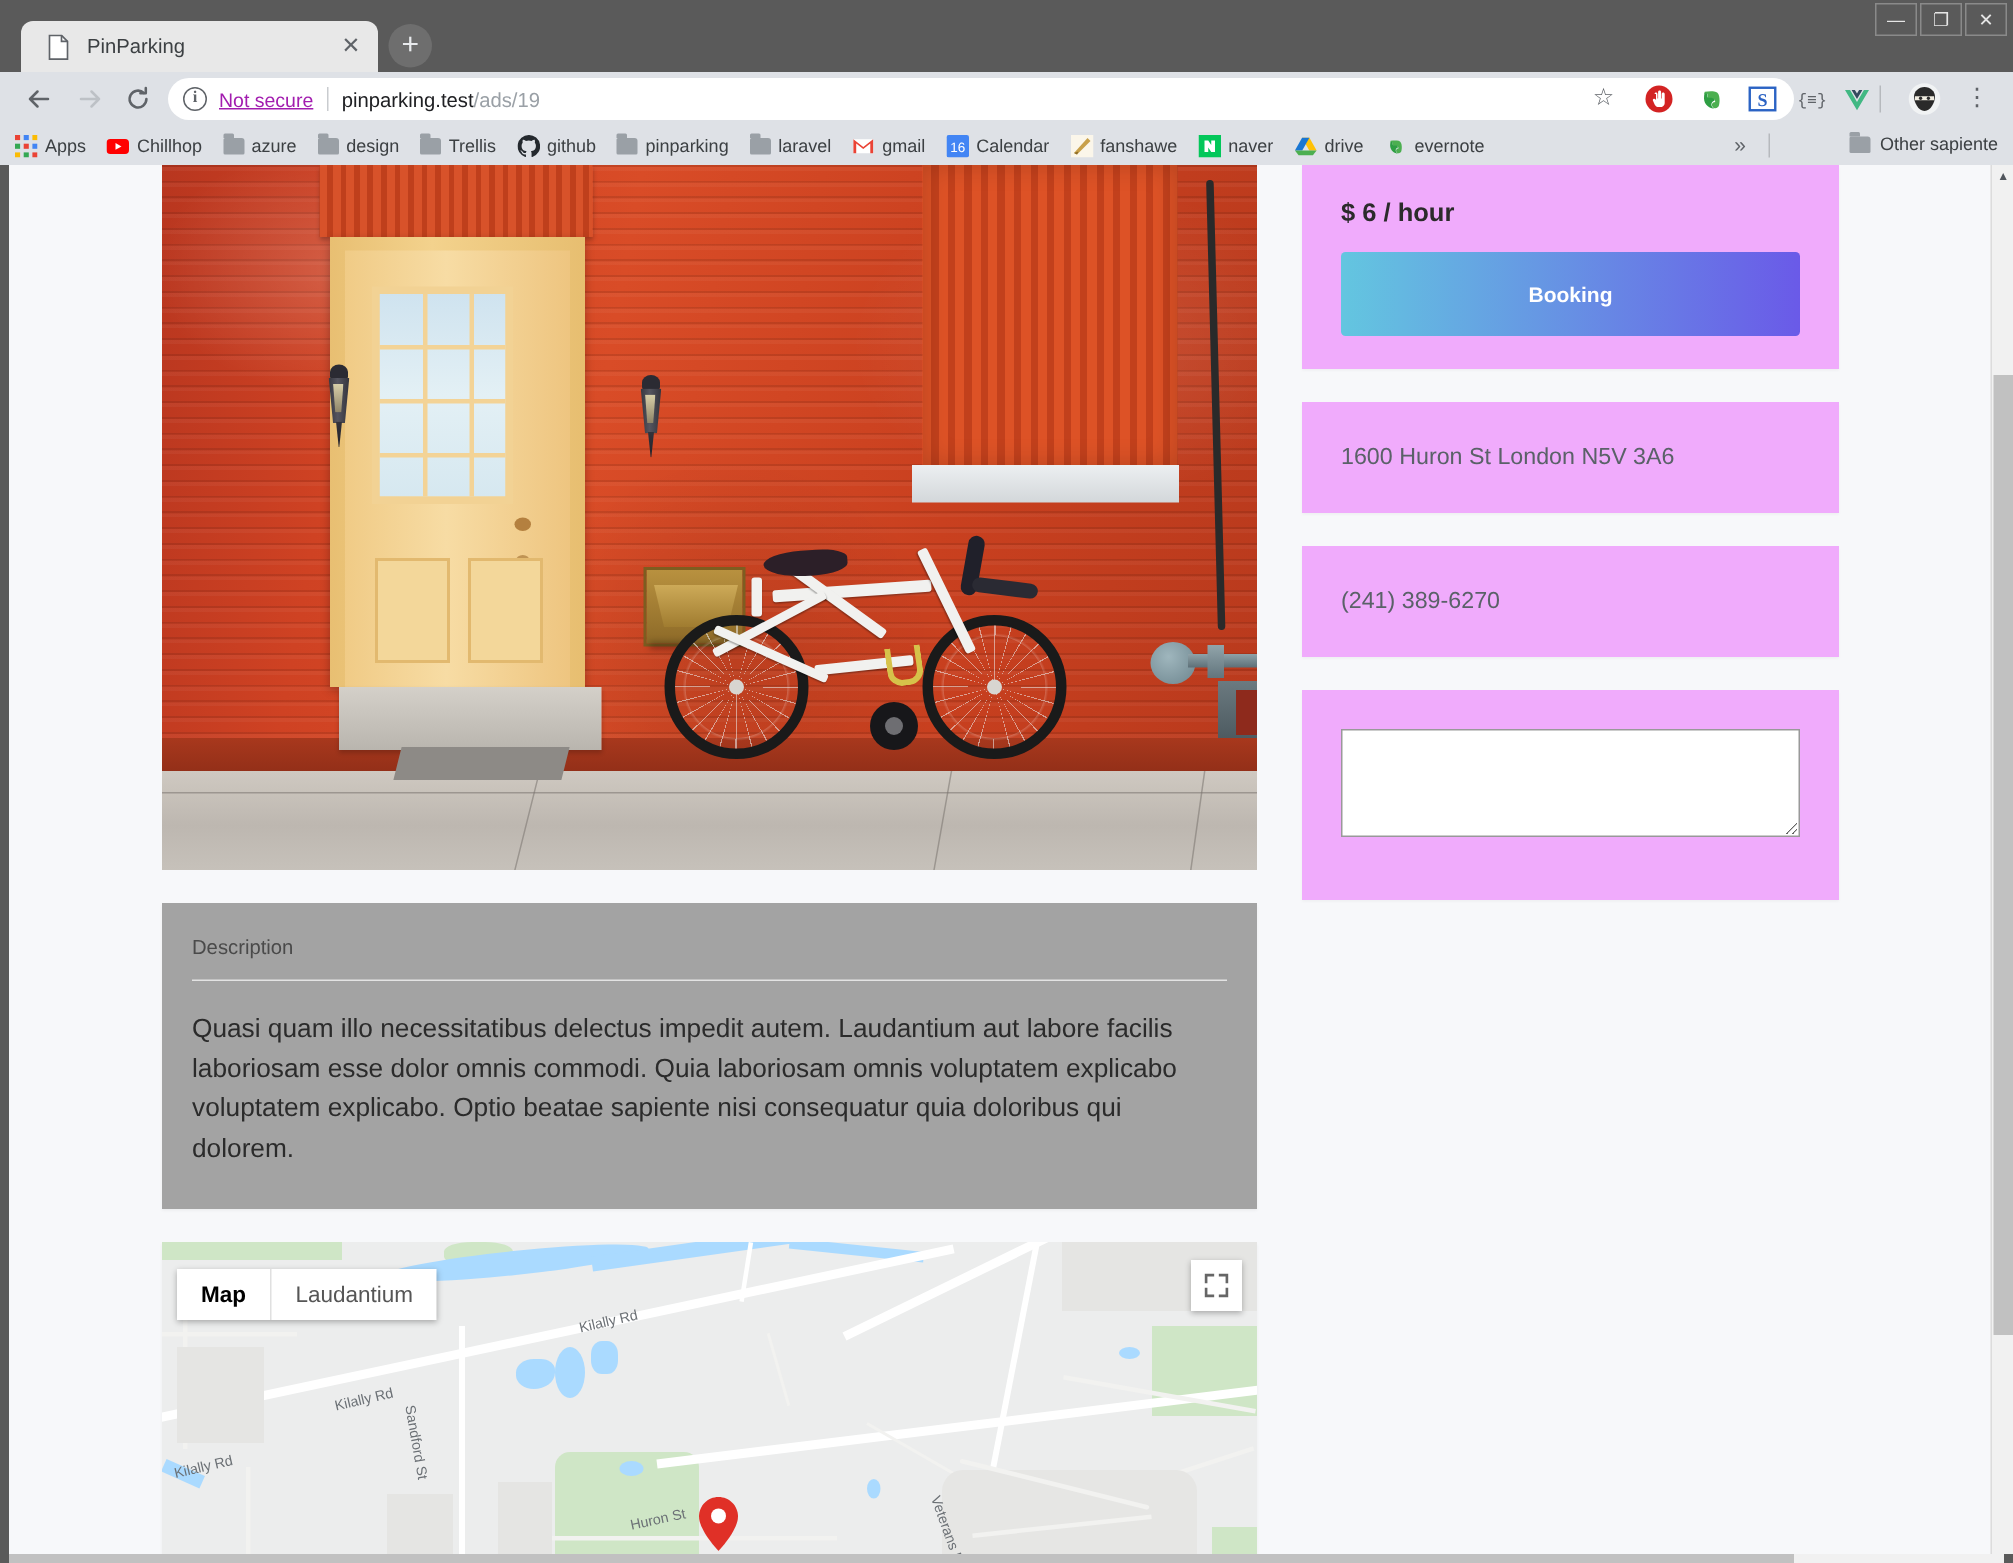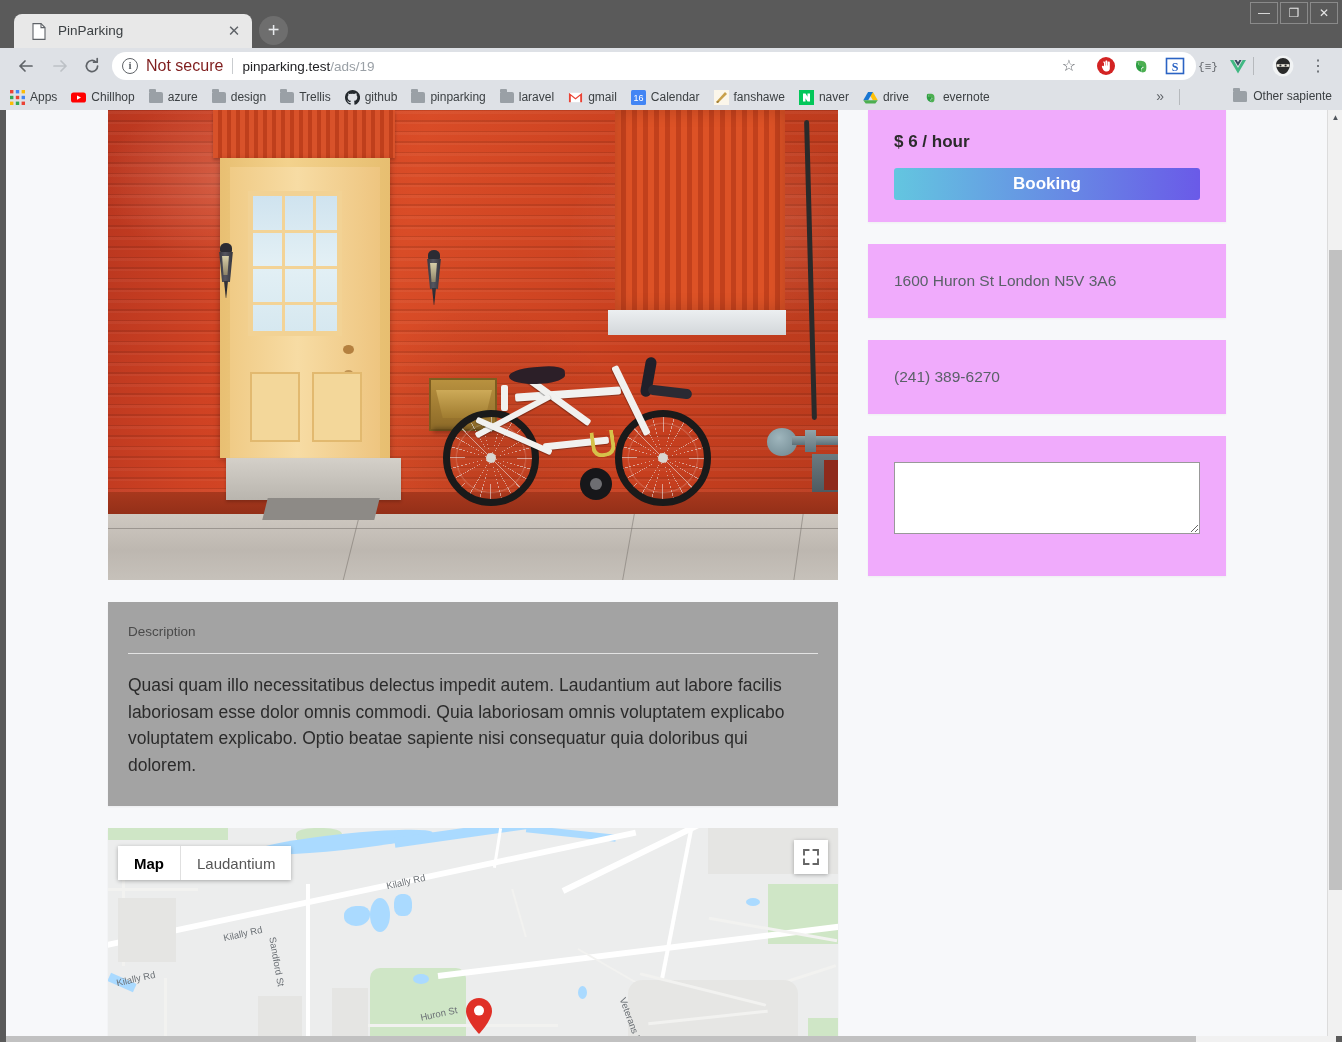--- a/index.html
+++ b/index.html
@@ -72,21 +72,21 @@
     position: absolute; left: 112px; top: 4px; width: 1084px; height: 28px;
     background: #fff; border-radius: 14px;
     display: flex; align-items: center; padding: 0 10px;
   }
   #info-icon {
     width: 16px; height: 16px; flex: 0 0 16px; margin-right: 8px;
     border: 1.4px solid #5f6368; border-radius: 50%;
     color: #5f6368; font-size: 11px; line-height: 13px;
     text-align: center; font-family: "Liberation Serif", serif; font-weight: bold;
   }
-  #notsecure { font-size: 16px; color: #7f1d1d; margin-right: 9px; white-space: nowrap; }
+  #notsecure { font-size: 13px; color: #a21caf; margin-right: 9px; white-space: nowrap; text-decoration: underline; }
   #omni-sep { width: 1px; height: 16px; background: #c9cccf; margin-right: 9px; }
   #url { font-size: 13.5px; color: #9aa0a6; white-space: nowrap; }
   #url b { color: #202124; font-weight: normal; }
 
   #star {
     position: absolute; left: 1057px; top: 6px; width: 24px; height: 24px;
     text-align: center; font-size: 16px; line-height: 24px; color: #5f6368;
     cursor: pointer;
   }
   .ext {
@@ -374,22 +374,22 @@
   }
 
   
   #right-col { position: absolute; left: 862px; top: 0px; width: 358px; }
   .side-card {
     background: #f0abfc; width: 358px; padding: 22px 26px;
     box-shadow: 0 1px 2px rgba(0,0,0,.04); margin-bottom: 22px;
   }
   #price { font-size: 17px; font-weight: bold; color: #2b2b2b; margin-bottom: 16px; }
   .grad-btn {
-    display: block; width: 100%; height: 32px; border: none; border-radius: 3px;
-    color: #fff; font-size: 17px; font-weight: bold;
+    display: block; width: 100%; height: 56px; border: none; border-radius: 3px;
+    color: #fff; font-size: 14px; font-weight: bold;
     font-family: "Liberation Sans", sans-serif; cursor: pointer;
   }
   #addr, #phone { font-size: 15.5px; color: #5a6168; }
   #msg-box {
     width: 100%; height: 72px; border: 1px solid #999; resize: both;
     font-family: "Liberation Sans", sans-serif; font-size: 14px;
     padding: 6px 8px; display: block; margin-bottom: 10px; background: #fff;
   }
 
   

